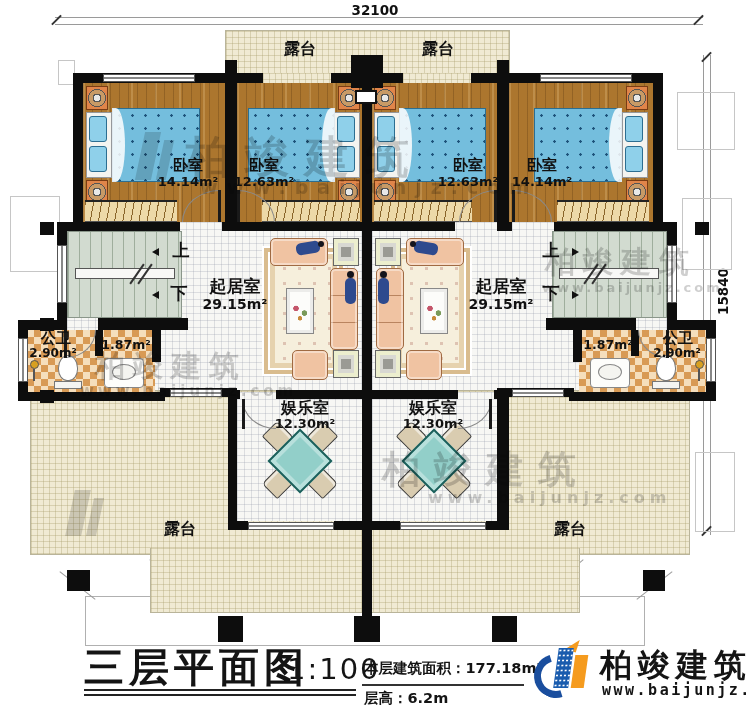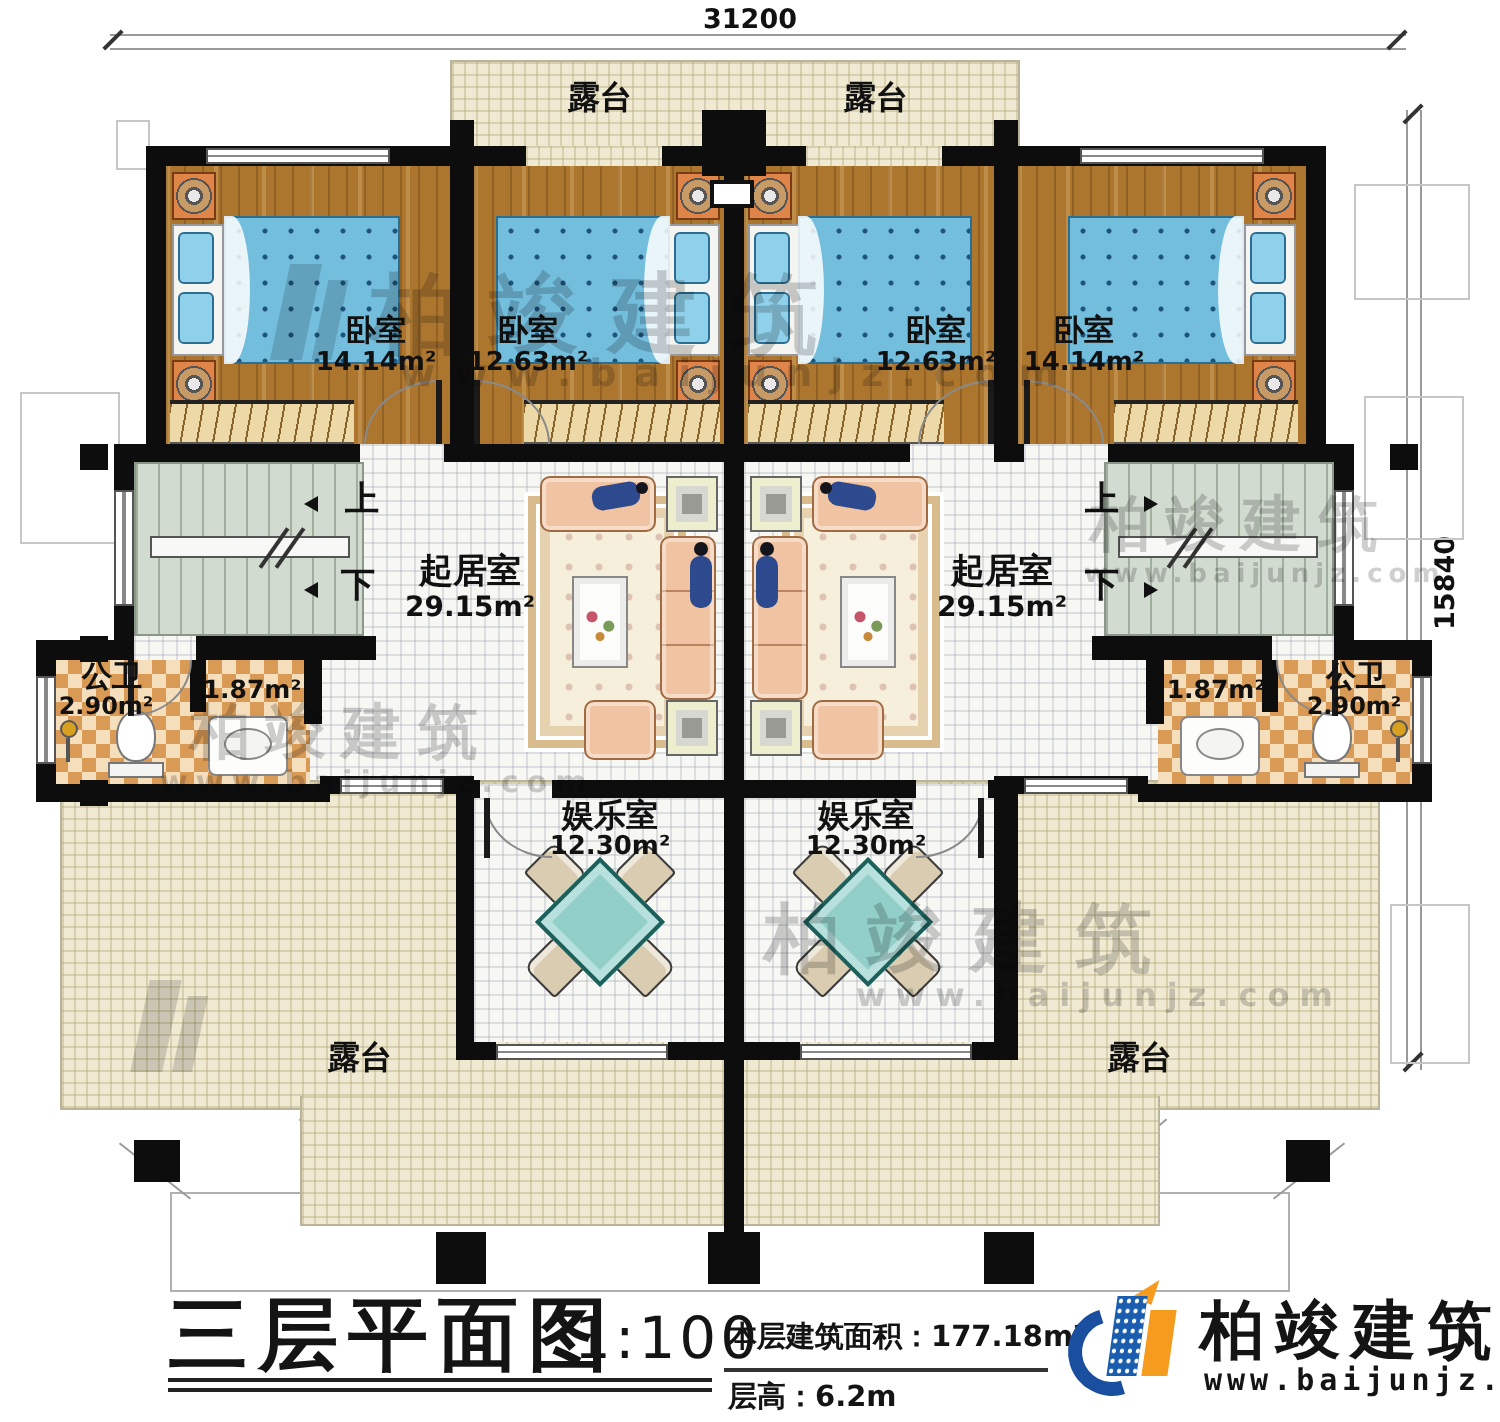--- a/index.html
+++ b/index.html
@@ -64,21 +64,21 @@
 </style>
 </head>
 <body>
 
 <div id="canvas">
 
   <div class="dline" style="left:55px;top:17px;width:648px;height:1px;"></div>
   <div class="dline" style="left:55px;top:24px;width:648px;height:1px;"></div>
   <div class="tick" style="left:50px;top:19px;"></div>
   <div class="tick" style="left:692px;top:19px;"></div>
-  <div class="rlab" style="left:342px;top:3px;width:66px;font-size:13.5px;">31200</div>
+  <div class="rlab" style="left:342px;top:3px;width:66px;font-size:13.5px;">32100</div>
   <div class="dline" style="left:703px;top:55px;width:1px;height:480px;"></div>
   <div class="dline" style="left:710px;top:55px;width:1px;height:480px;"></div>
   <div class="tick" style="left:700px;top:56px;"></div>
   <div class="tick" style="left:700px;top:530px;"></div>
   <div class="rlab" style="left:716px;top:268px;font-size:13.5px;writing-mode:vertical-rl;transform:rotate(180deg);">15840</div>
 
   <div class="eave" style="left:10px;top:196px;width:50px;height:76px;"></div>
   <div class="eave" style="left:58px;top:60px;width:17px;height:25px;"></div>
   <div class="eave" style="left:677px;top:92px;width:58px;height:58px;"></div>
   <div class="eave" style="left:682px;top:198px;width:50px;height:72px;"></div>

